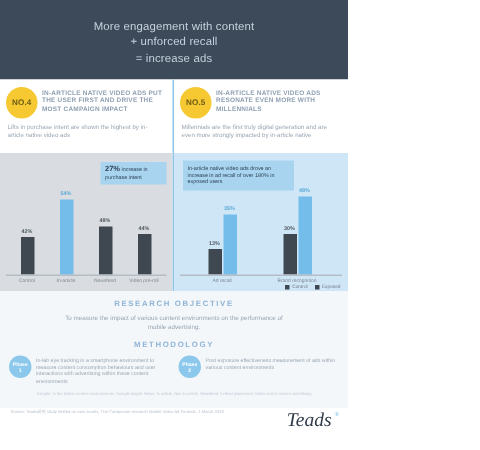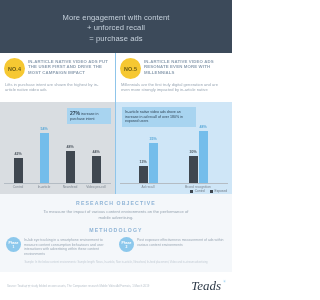--- a/index.html
+++ b/index.html
@@ -188,21 +188,21 @@
     font-size: 2.7px;
     text-align: center;
     margin-top: 4px;
     padding: 0 8px;
   }
 
   
   .footer {
     height: 28px;
     background: #ffffff;
-    display: flex; align-items: center; justify-content: space-between;
+    display: flex; align-items: flex-start; justify-content: space-between;
     padding: 0 7px;
   }
   .source { color: #b9c2cb; font-size: 2.8px; }
   .logo {
     font-family: "Liberation Serif", serif;
     font-style: italic;
     font-size: 13px;
     color: #2f3b49;
     position: relative;
     padding-right: 4px;
@@ -213,21 +213,21 @@
   }
 </style>
 </head>
 <body>
 
 <div class="page">
 
   <div class="header">
     <div class="header-line">More engagement with content</div>
     <div class="header-line">+ unforced recall</div>
-    <div class="header-line">= purchase ads</div>
+    <div class="header-line">= increase ads</div>
   </div>
 
   <div class="columns">
 
     <div class="col col-left">
       <div class="card-head">
         <div class="badge">NO.4</div>
         <div class="card-title">IN-ARTICLE NATIVE VIDEO ADS PUT THE USER FIRST AND DRIVE THE MOST CAMPAIGN IMPACT</div>
       </div>
       <div class="card-sub">Lifts in purchase intent are shown the highest by in-article native video ads</div>

